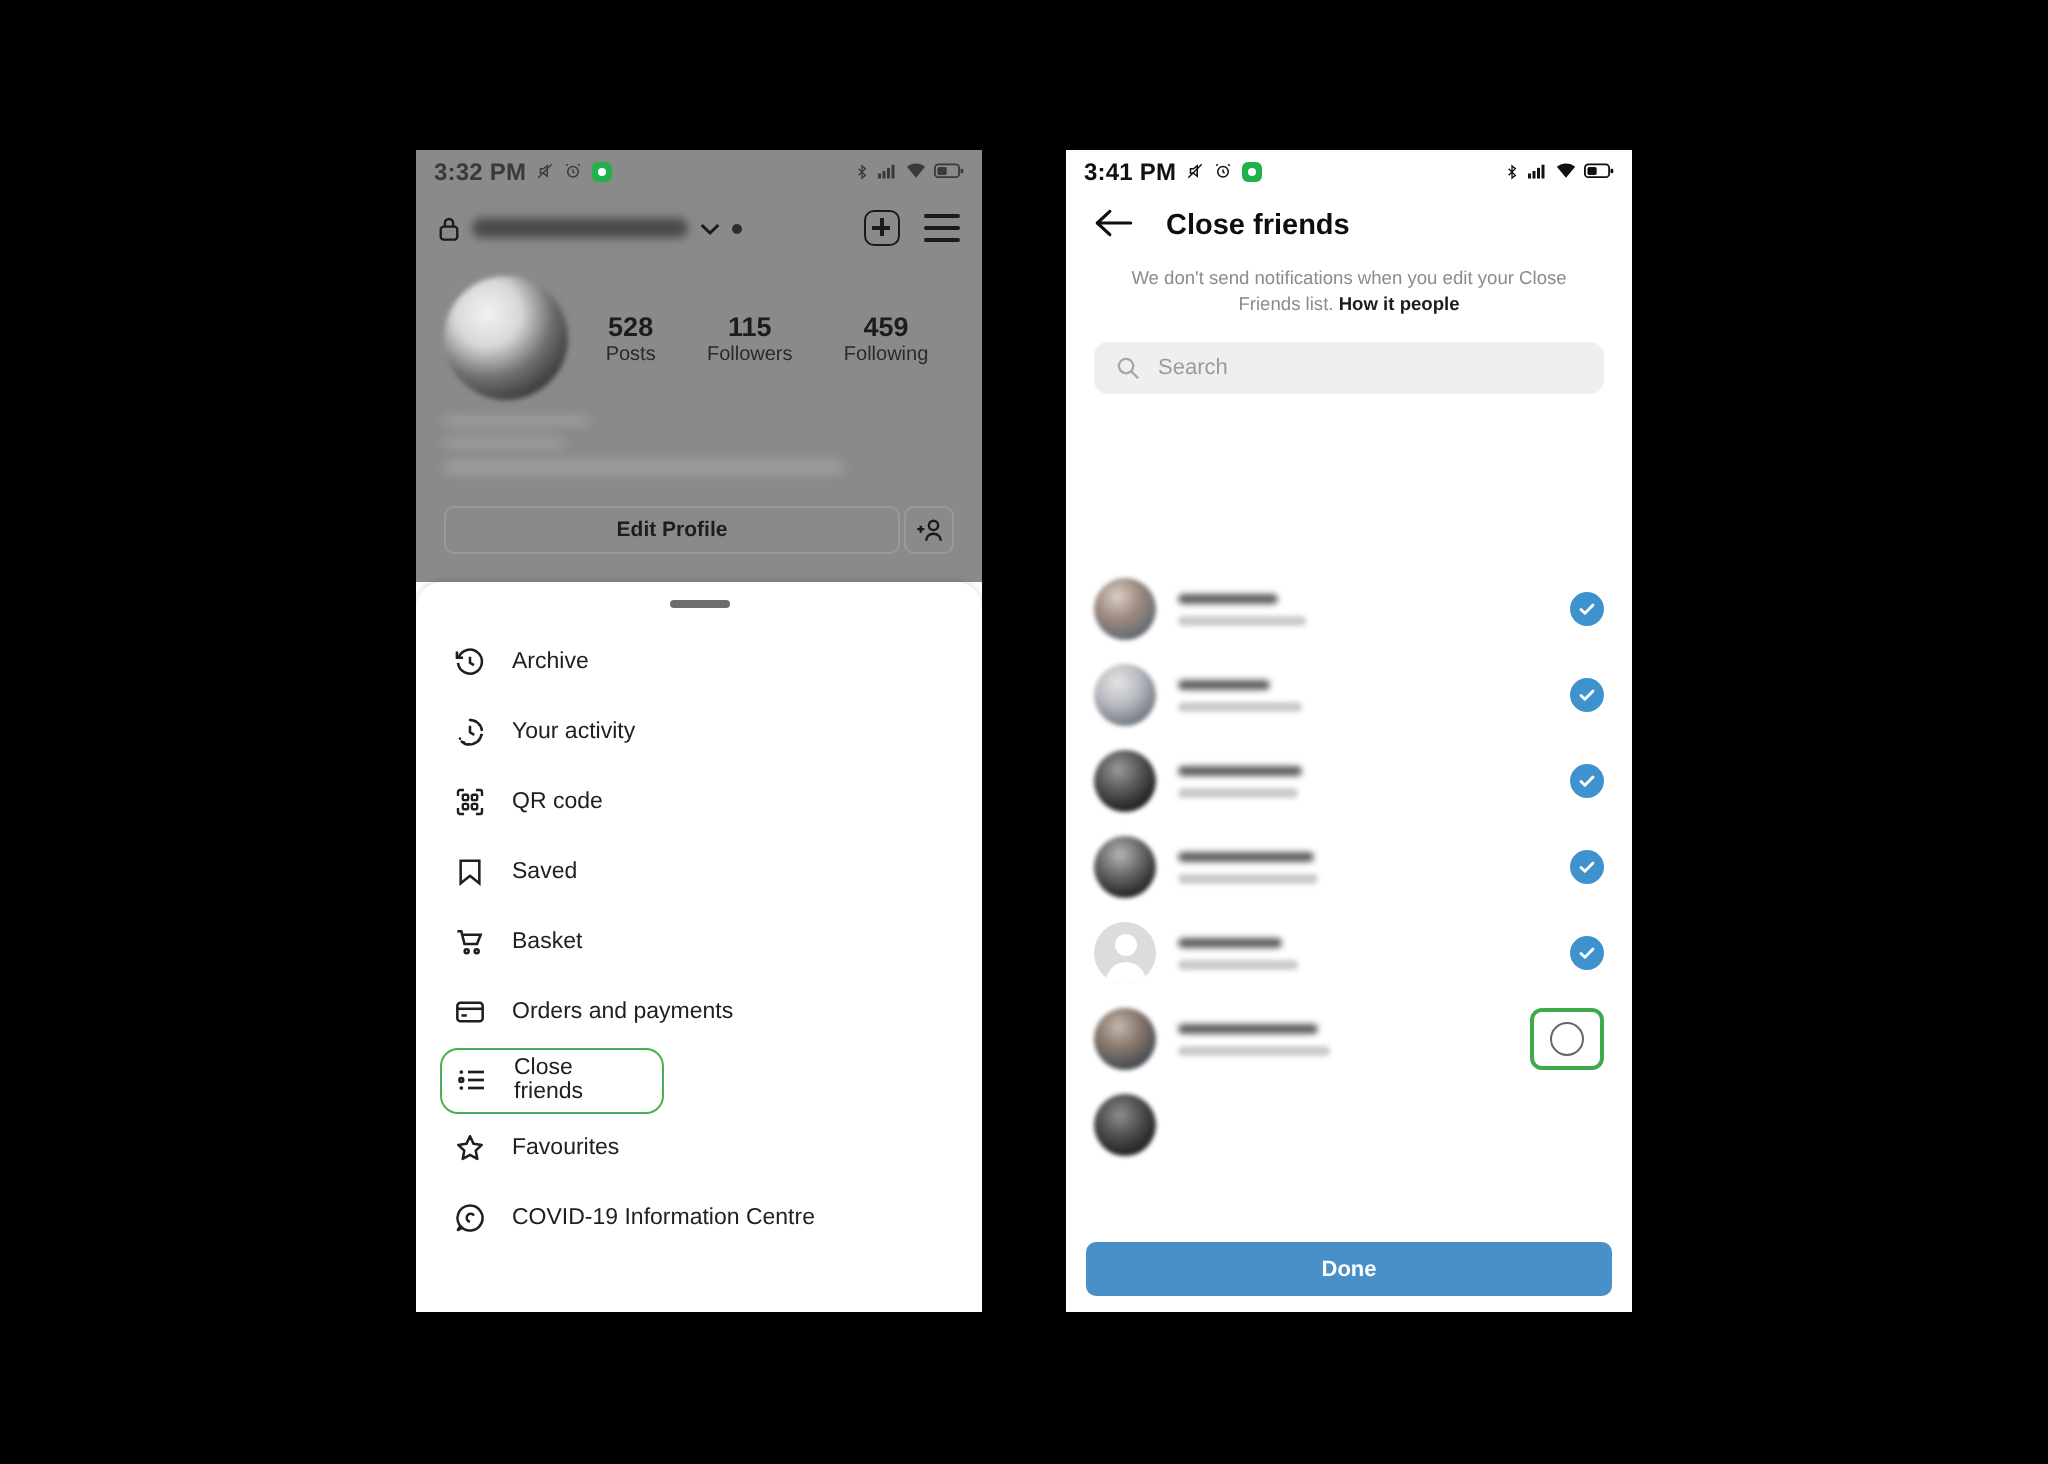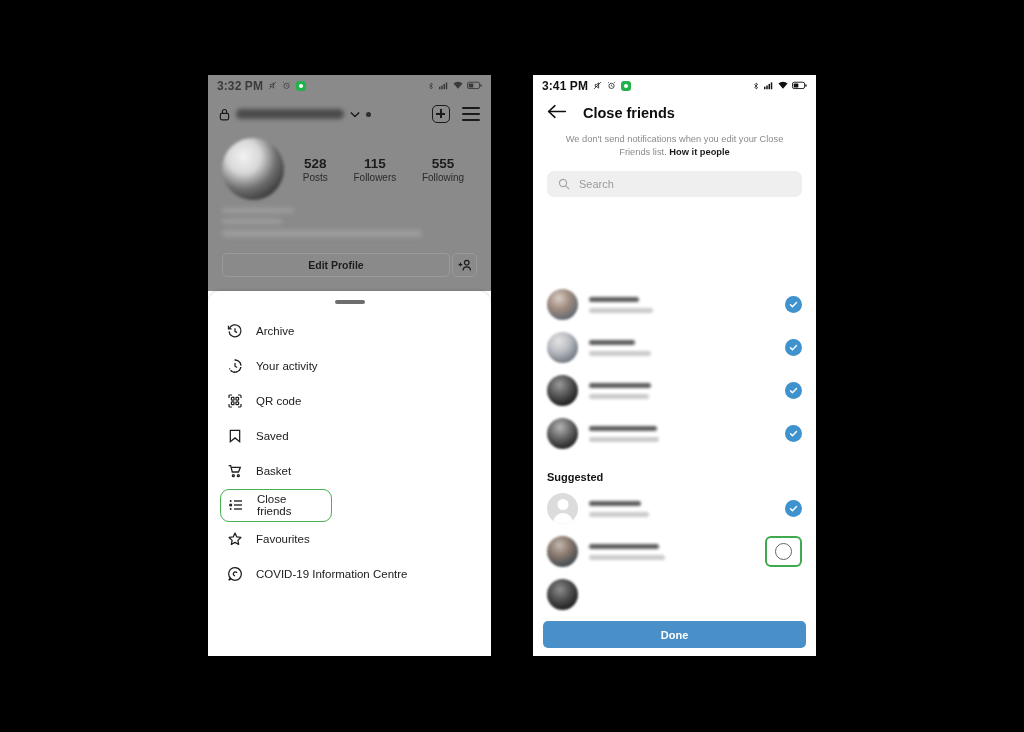--- a/index.html
+++ b/index.html
@@ -240,21 +240,21 @@
         <div class="stats">
           <div class="stat">
             <div class="num">528</div>
             <div class="lbl">Posts</div>
           </div>
           <div class="stat">
             <div class="num">115</div>
             <div class="lbl">Followers</div>
           </div>
           <div class="stat">
-            <div class="num">555</div>
+            <div class="num">459</div>
             <div class="lbl">Following</div>
           </div>
         </div>
       </div>
 
       <div class="bio">
         <div class="blob-l" style="width:72px;"></div>
         <div class="blob-l" style="width:60px;"></div>
         <div class="blob-l" style="width:200px;height:7px;"></div>
       </div>
@@ -328,20 +328,30 @@
           <span class="mi-icon">
             <svg width="16" height="16" viewBox="0 0 24 24" fill="none" stroke="#1f1f1f" stroke-width="1.9">
                 <path d="M2.5 4h3l2.4 9.5h9.4L20 6.5H7"></path>
                 <circle cx="9.5" cy="19" r="1.5"></circle>
                 <circle cx="17" cy="19" r="1.5"></circle>
               </svg>
           </span>
           <span>Basket</span>
         </div>
 
+        <div class="menu-item">
+          <span class="mi-icon">
+            <svg width="16" height="16" viewBox="0 0 24 24" fill="none" stroke="#1f1f1f" stroke-width="1.9">
+                <rect x="2.5" y="5" width="19" height="14" rx="2.4"></rect>
+                <path d="M2.5 9.6h19"></path>
+                <path d="M5.6 14.6h4"></path>
+              </svg>
+          </span>
+          <span>Orders and payments</span>
+        </div>
 
         <div class="menu-item hl">
           <span class="mi-icon">
             <svg width="16" height="16" viewBox="0 0 24 24" fill="none" stroke="#1f1f1f" stroke-width="2">
               <circle cx="4" cy="6" r="1.4" fill="#1f1f1f" stroke="none"></circle>
                 <path d="M9 6h12"></path>
               <circle cx="4" cy="12" r="1.4" fill="none"></circle>
                 <path d="M9 12h12"></path>
               <circle cx="4" cy="18" r="1.4" fill="#1f1f1f" stroke="none"></circle>
                 <path d="M9 18h12"></path>
@@ -498,23 +508,20 @@
             <div class="l1" style="width:68px;"></div>
             <div class="l2" style="width:70px;"></div>
           </div>
         <div class="chk on">
             <svg width="9" height="9" viewBox="0 0 12 12" fill="none" stroke="#fff" stroke-width="1.9" stroke-linecap="round" stroke-linejoin="round">
               <path d="M2 6.3l2.6 2.6L10 3.4"></path>
             </svg>
           </div>
       </div>
 
-      <div class="sec-head" style="padding-top:16px;">
-        <span class="t">Suggested</span>
-      </div>
 
       <div class="person">
         <div class="pav generic"></div>
         <div class="plines">
             <div class="l1" style="width:52px;"></div>
             <div class="l2" style="width:60px;"></div>
           </div>
         <div class="chk on">
             <svg width="9" height="9" viewBox="0 0 12 12" fill="none" stroke="#fff" stroke-width="1.9" stroke-linecap="round" stroke-linejoin="round">
               <path d="M2 6.3l2.6 2.6L10 3.4"></path>

